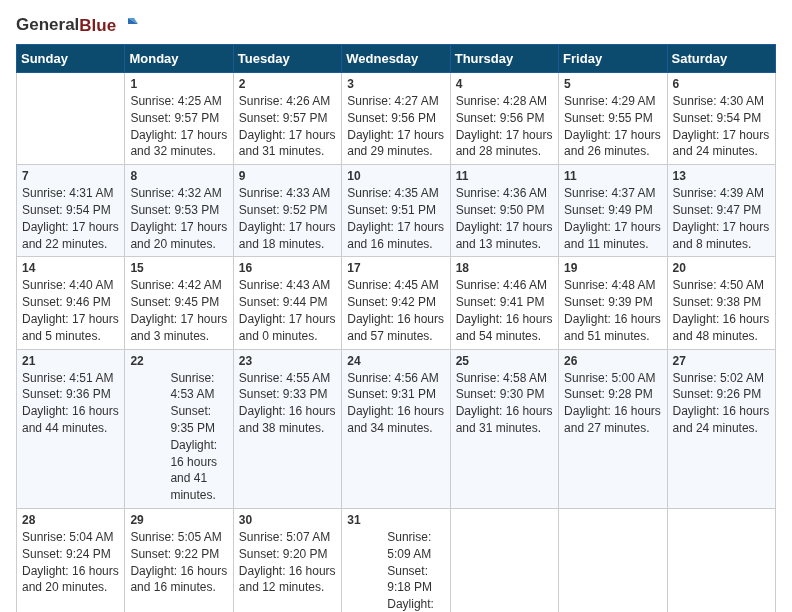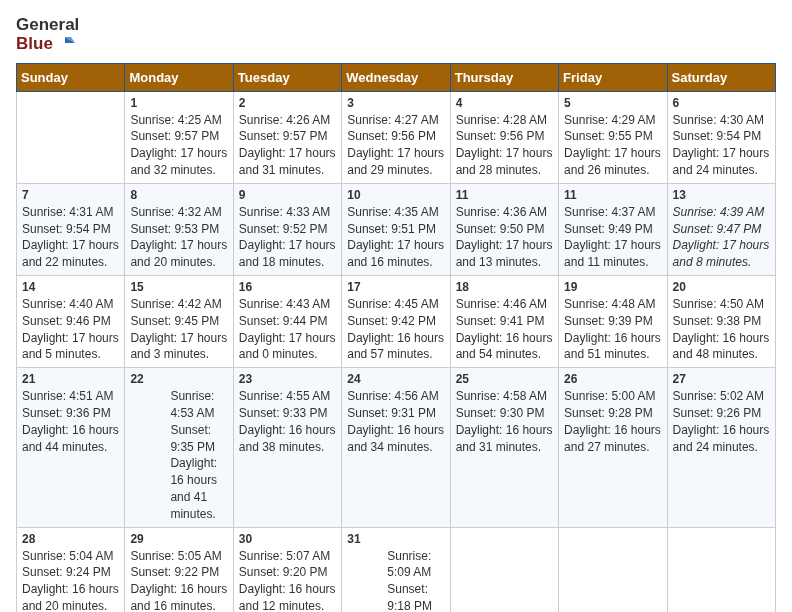--- a/index.html
+++ b/index.html
@@ -33,21 +33,21 @@
     .location {
       font-size: 15px;
       color: #333;
     }
     .calendar {
       width: 100%;
       border-collapse: collapse;
       border: 1px solid #ccc;
     }
     .calendar th {
-      background-color: #a16207;
+      background-color: #0c4a6e;
       color: #fff;
       font-size: 13px;
       font-weight: bold;
       padding: 6px 4px;
       text-align: left;
       border: 1px solid #1a5a9a;
     }
     .calendar td {
       border: 1px solid #ccc;
       vertical-align: top;
@@ -76,21 +76,21 @@
     }
     .empty-cell {
       background: #fff !important;
     }
   </style>
 </head>
 <body>
 
 <div class="header-area">
   <div class="logo">
-    <div style="display:flex;flex-direction:column;line-height:1.1">
+    <div style="display:flex;flex-direction:row;line-height:1.1">
       <span style="font-size:17px;font-weight:bold;color:#333">General</span>
       <span style="font-size:17px;font-weight:bold;color:#7f1d1d;display:flex;align-items:center;gap:2px">Blue
         <svg width="20" height="20" viewBox="0 0 20 20">
           <polygon points="10,2 20,8 10,8" fill="#2a6db5"></polygon>
           <polygon points="10,2 20,8 16,2" fill="#5599cc"></polygon>
         </svg>
       </span>
     </div>
   </div>
   <div class="title-area">
@@ -183,21 +183,21 @@
 Daylight: 17 hours and 13 minutes.</div>
         </td>
         <td>
           <span class="day-num">11</span>
           <div class="day-info" style="white-space: pre-line;">Sunrise: 4:37 AM
 Sunset: 9:49 PM
 Daylight: 17 hours and 11 minutes.</div>
         </td>
         <td>
           <span class="day-num">13</span>
-          <div class="day-info" style="white-space: pre-line; font-style: italic;">Sunrise: 4:39 AM
+          <div class="day-info" style="white-space: pre-line;">Sunrise: 4:39 AM
 Sunset: 9:47 PM
 Daylight: 17 hours and 8 minutes.</div>
         </td>
       </tr>
       <tr>
         <td>
           <span class="day-num">14</span>
           <div class="day-info" style="white-space: pre-line;">Sunrise: 4:40 AM
 Sunset: 9:46 PM
 Daylight: 17 hours and 5 minutes.</div>

